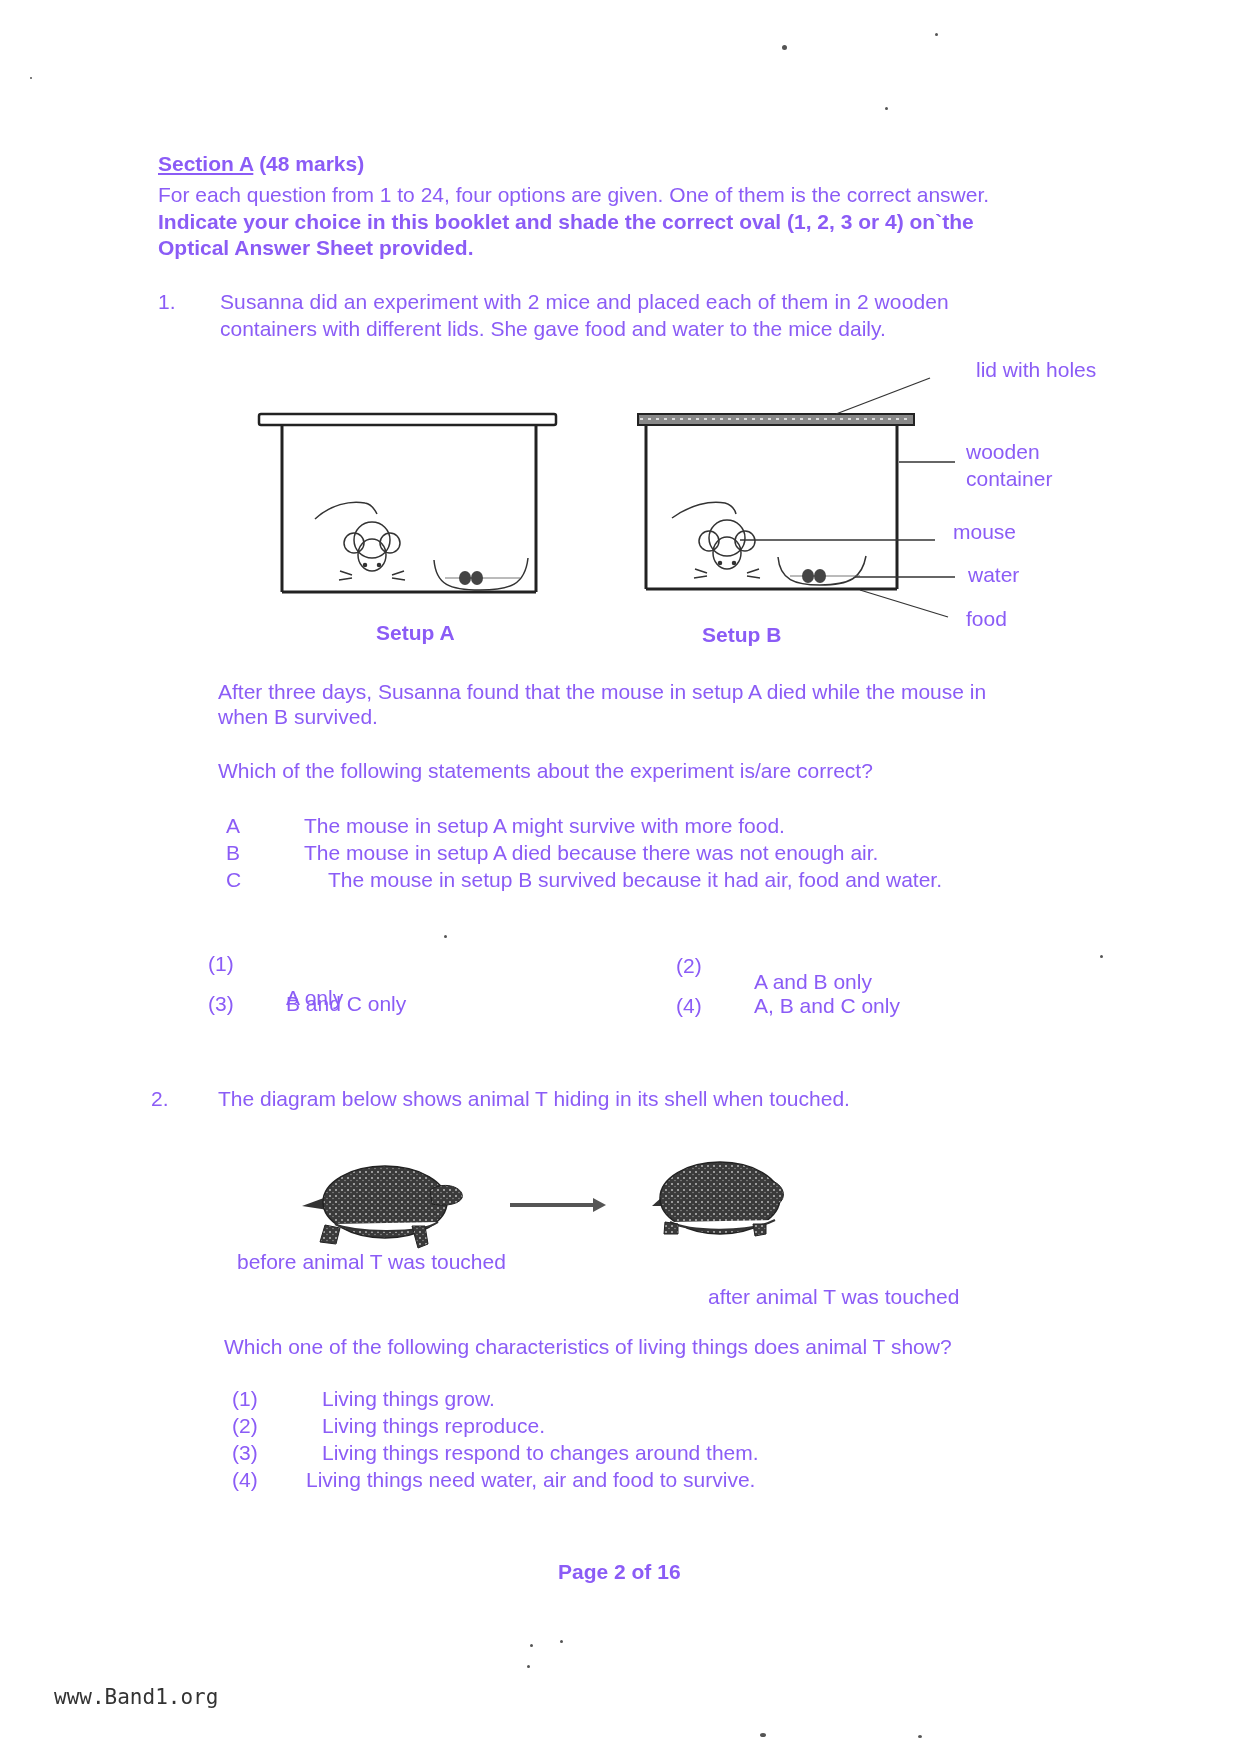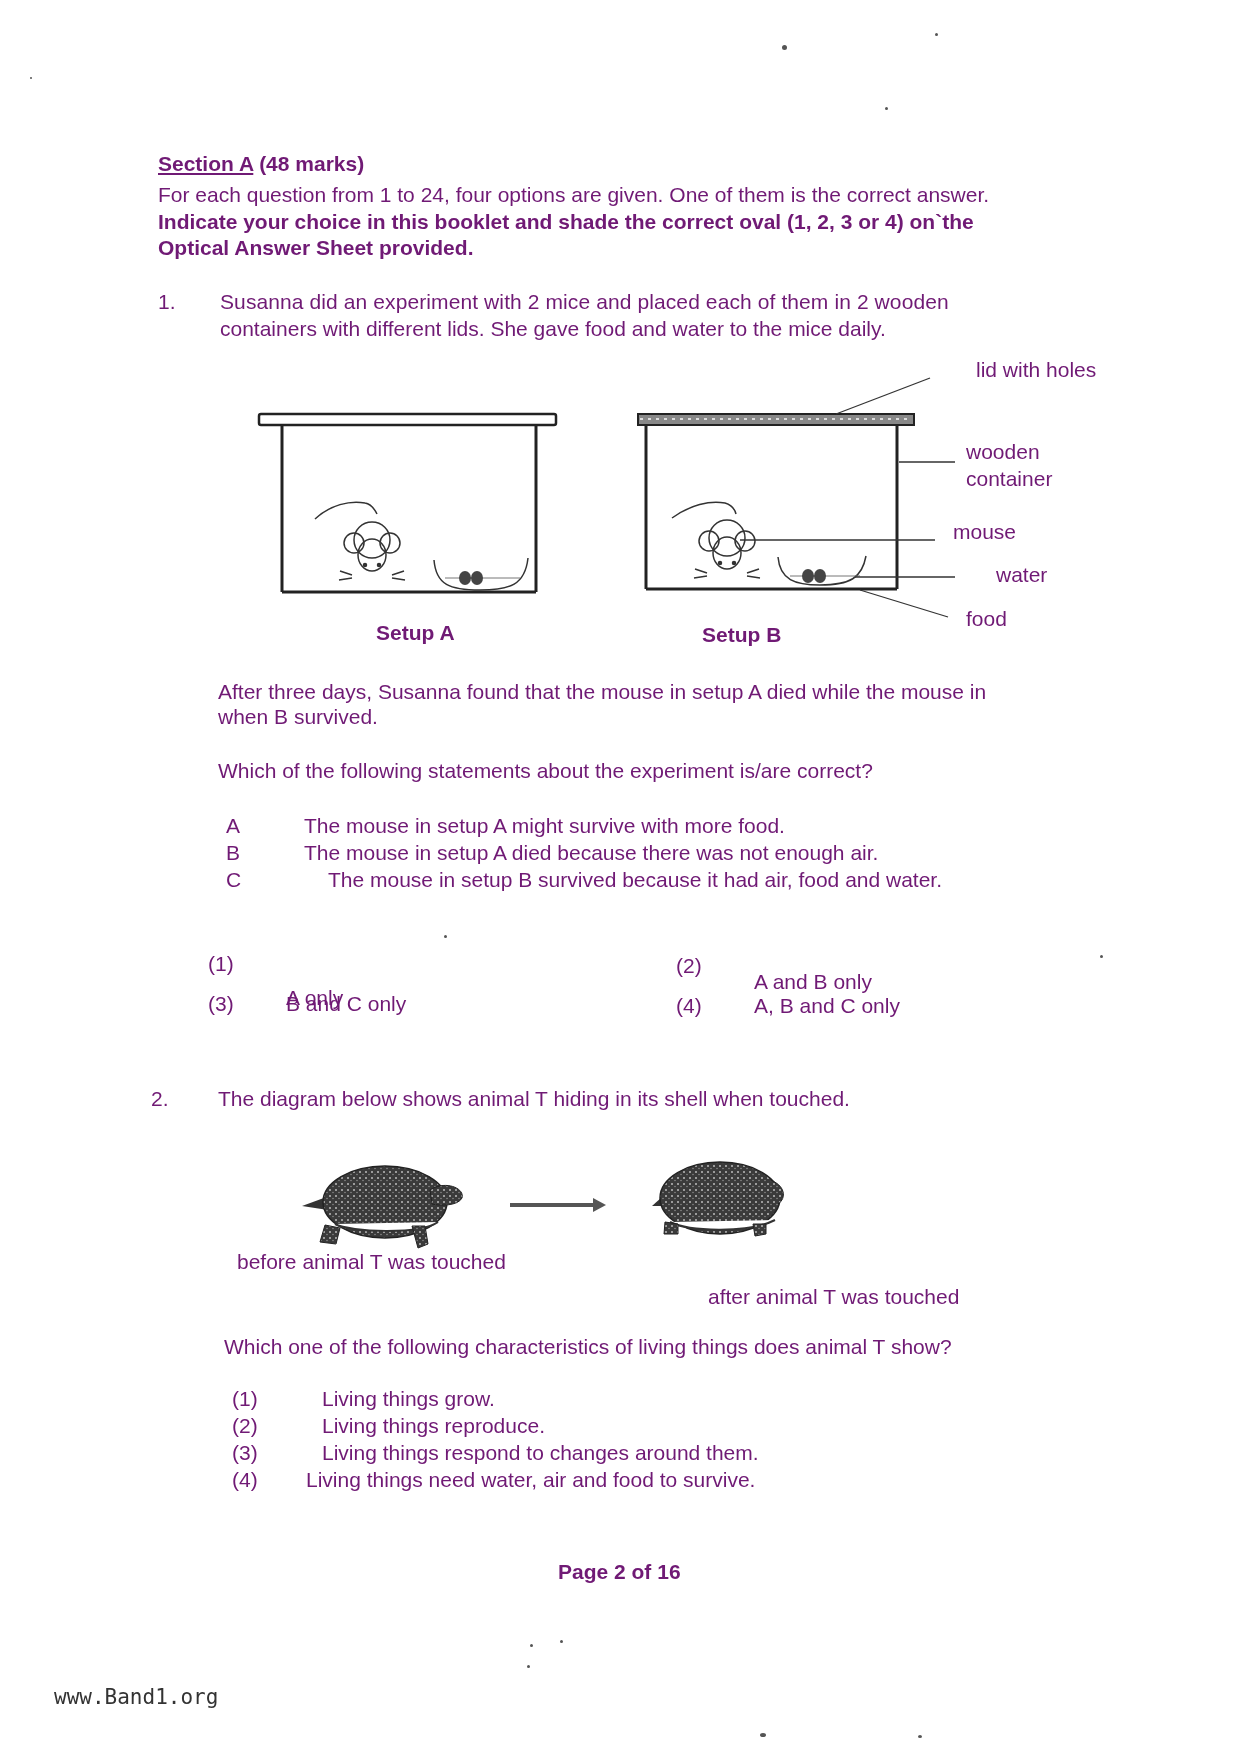--- a/index.html
+++ b/index.html
@@ -1,21 +1,21 @@
 <!DOCTYPE html>
 <html><head>
 <meta charset="utf-8">
 <style>
   html, body { margin: 0; padding: 0; background: #ffffff; }
   body {
     width: 1239px; height: 1754px; position: relative; overflow: hidden;
     font-family: "Liberation Sans", sans-serif; color: #222;
   }
   .abs { position: absolute; }
-  .txt { font-size: 21px; line-height: 27px; color: #701a75; white-space: nowrap; }
+  .txt { font-size: 21px; line-height: 27px; color: #8b5cf6; white-space: nowrap; }
   .bold { font-weight: bold; }
   .u { text-decoration: underline; }
   .speck { position: absolute; background: #555; border-radius: 50%; }
   .watermark {
     font-family: "DejaVu Sans Mono", monospace; font-size: 21px; color: #333;
   }
 </style>
 </head>
 <body>
 
@@ -85,21 +85,21 @@
     <line x1="740" y1="540" x2="935" y2="540"></line>
     <line x1="855" y1="577" x2="955" y2="577"></line>
     <line x1="860" y1="590" x2="948" y2="617"></line>
   </g>
 </svg>
 
 <div class="abs txt" style="left:976px; top:356px;">lid with holes</div>
 <div class="abs txt" style="left:966px; top:438px;">wooden</div>
 <div class="abs txt" style="left:966px; top:465px;">container</div>
 <div class="abs txt" style="left:953px; top:518px;">mouse</div>
-<div class="abs txt" style="left:968px; top:561px;margin-left:28px;">water</div>
+<div class="abs txt" style="left:968px; top:561px;">water</div>
 <div class="abs txt" style="left:966px; top:605px;">food</div>
 
 <div class="abs txt bold" style="left:376px; top:619px;">Setup A</div>
 <div class="abs txt bold" style="left:702px; top:621px;">Setup B</div>
 
 <div class="abs txt" style="left:218px; top:678px;">After three days, Susanna found that the mouse in setup A died while the mouse in</div>
 <div class="abs txt" style="left:218px; top:703px;">when B survived.</div>
 
 <div class="abs txt" style="left:218px; top:757px;">Which of the following statements about the experiment is/are correct?</div>
 

